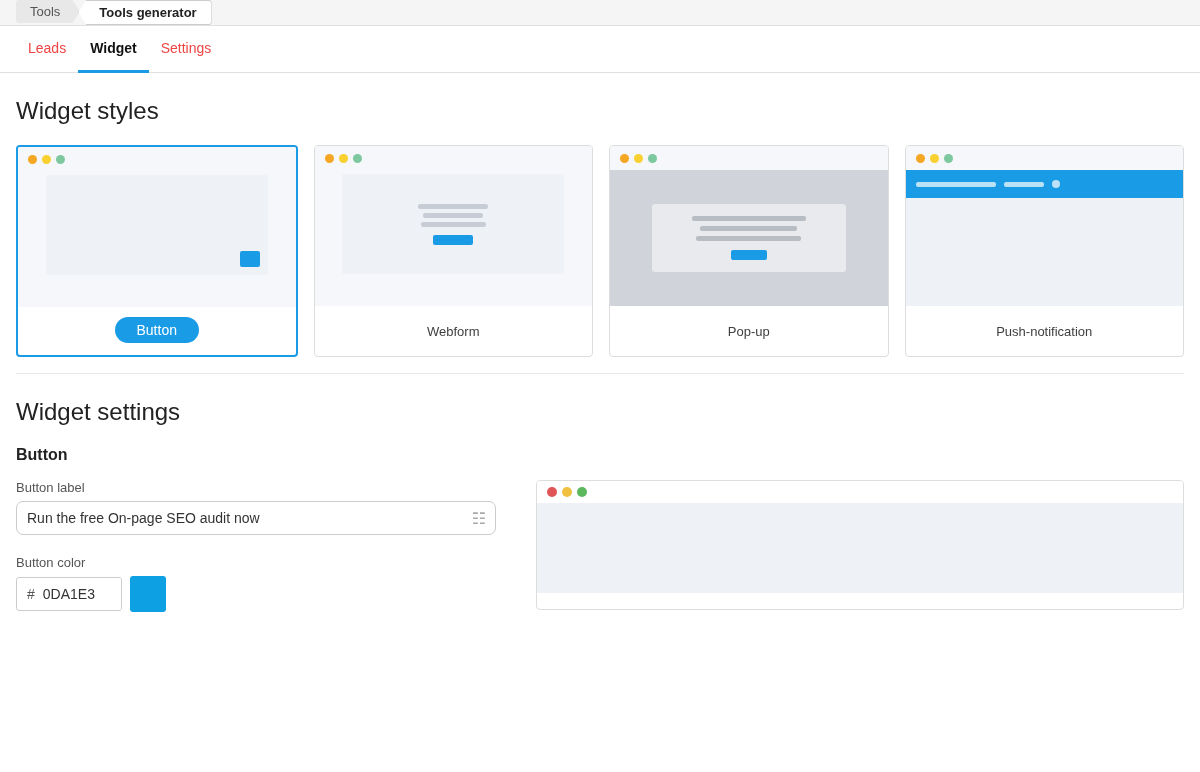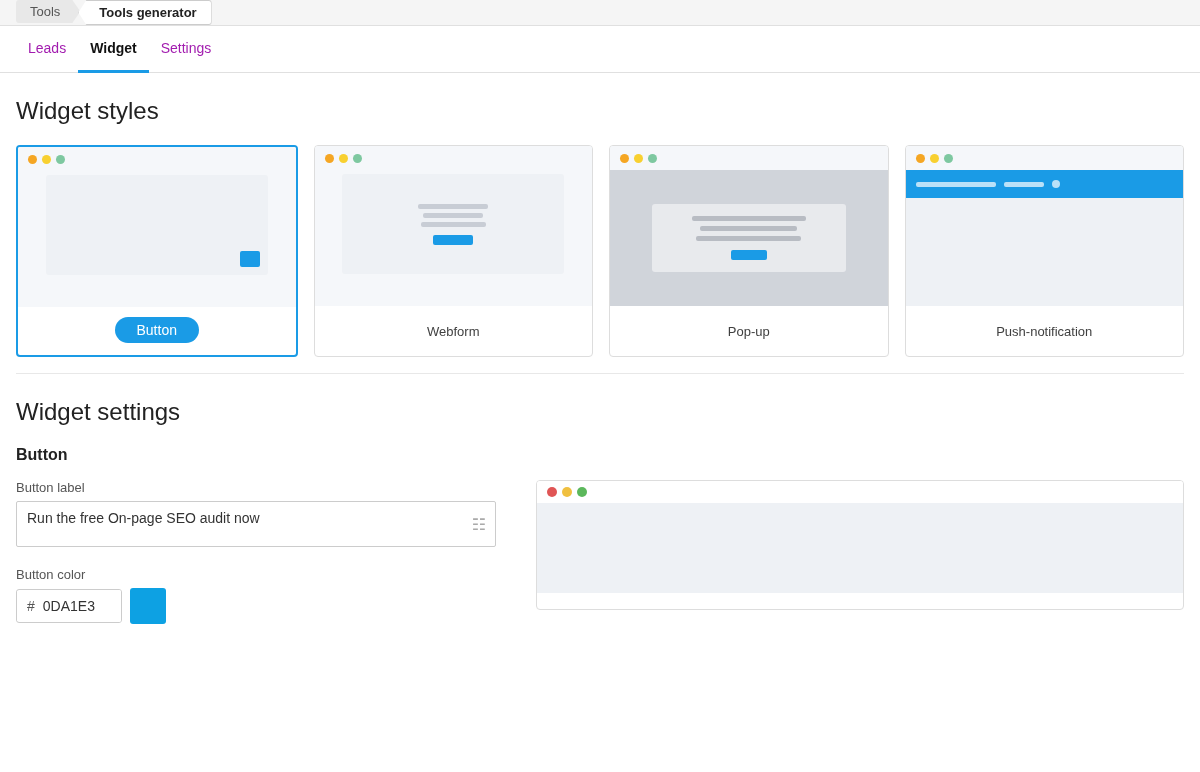--- a/index.html
+++ b/index.html
@@ -37,21 +37,21 @@
     
     .tabs {
       display: flex;
       align-items: center;
       padding: 0 16px;
       border-bottom: 1px solid #e0e0e0;
     }
     .tab {
       padding: 14px 12px;
       font-size: 14px;
-      color: #a21caf;
+      color: #ef4444;
       cursor: pointer;
       border-bottom: 3px solid transparent;
       margin-bottom: -1px;
       text-decoration: none;
     }
     .tab.active {
       color: #111;
       font-weight: 600;
       border-bottom: 3px solid #1a9be6;
     }
@@ -273,22 +273,22 @@
       margin-bottom: 6px;
       display: block;
     }
     .form-input-wrapper {
       position: relative;
       display: flex;
       align-items: center;
     }
     .form-input {
       border: 1px solid #ccc;
-      border-radius: 2px;
-      padding: 8px 38px 20px 10px;
+      border-radius: 7px;
+      padding: 8px 38px 8px 10px;
       font-size: 14px;
       width: 100%;
       color: #333;
       outline: none;
     }
     .input-icon {
       position: absolute;
       right: 10px;
       color: #aaa;
       font-size: 16px;

